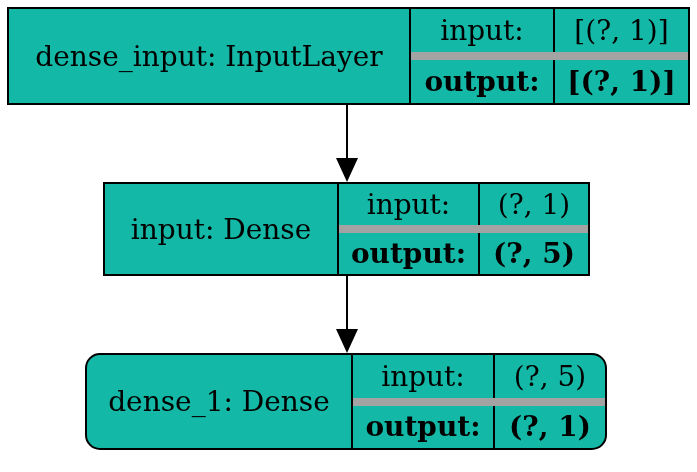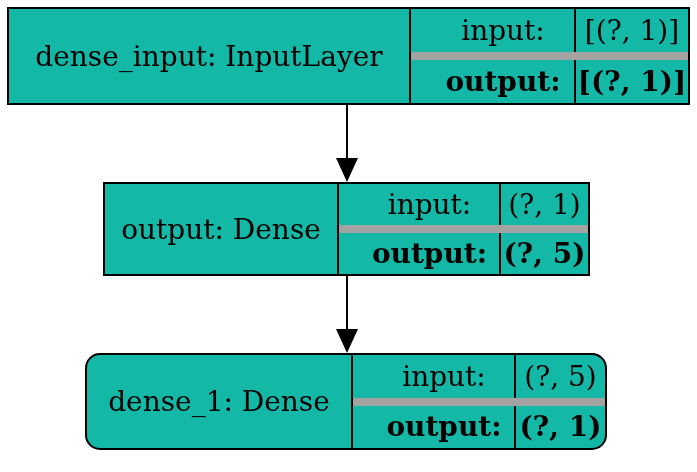--- a/index.html
+++ b/index.html
@@ -28,21 +28,21 @@
     justify-content: center;
     font-size: 28px;
     white-space: nowrap;
   }
   .io-grid {
     flex: 1 1 auto;
     display: flex;
     flex-direction: column;
     border-left: 2px solid #000000;
   }
-  .io-row { flex: 1 1 0; display: flex; min-height: 0; padding-left: 21px; }
+  .io-row { flex: 1 1 0; display: flex; min-height: 0; }
   .io-row + .io-row { border-top: 8px solid #a3a3a3; font-weight: bold; }
   .io-key {
     flex: 0 0 auto;
     display: flex;
     align-items: center;
     justify-content: center;
     font-size: 28px;
     white-space: nowrap;
   }
   .io-val {
@@ -83,21 +83,21 @@
         <div class="io-key" style="width:142px;">output:</div>
         <div class="io-val">[(?, 1)]</div>
       </div>
     </div>
   </div>
 
   <div class="edge-line" style="left:346px; top:105px; height:55px;"></div>
   <div class="edge-head" style="left:336px; top:158px;"></div>
 
   <div class="node" style="left:103px; top:182px; width:487px; height:94px;">
-    <div class="label-cell" style="width:232px;">output: Dense</div>
+    <div class="label-cell" style="width:232px;">input: Dense</div>
     <div class="io-grid">
       <div class="io-row">
         <div class="io-key" style="width:139px;">input:</div>
         <div class="io-val">(?, 1)</div>
       </div>
       <div class="io-row">
         <div class="io-key" style="width:139px;">output:</div>
         <div class="io-val">(?, 5)</div>
       </div>
     </div>

